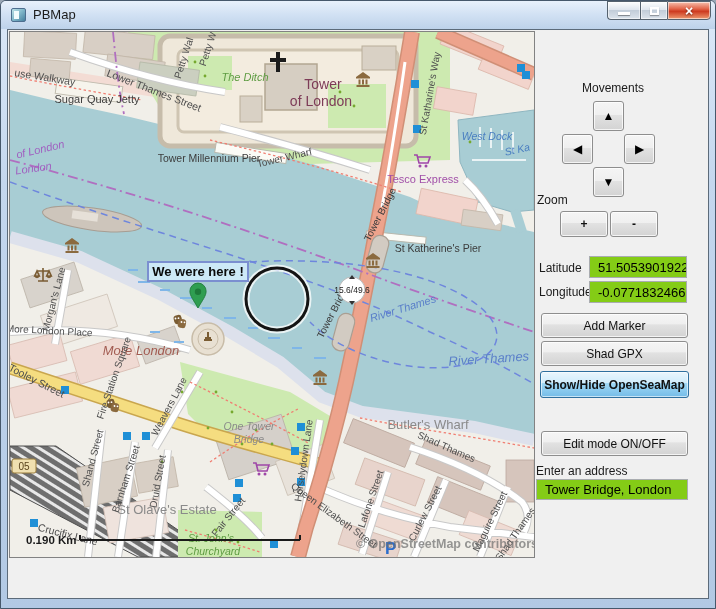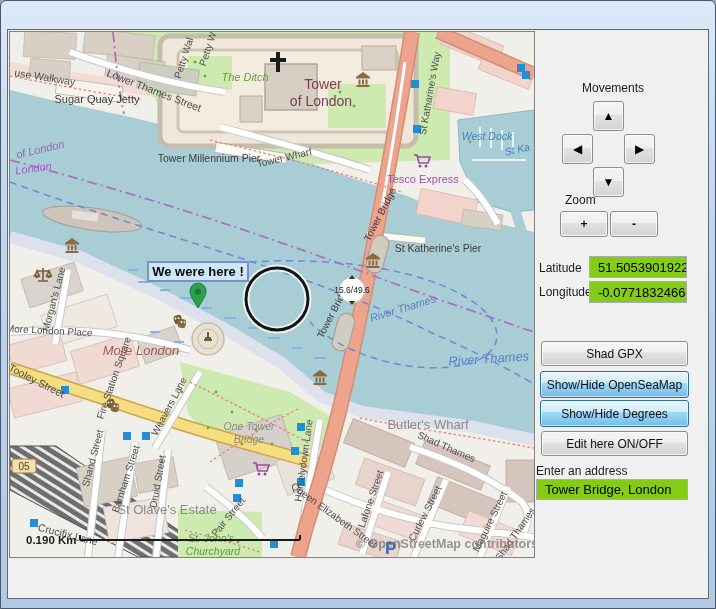--- a/index.html
+++ b/index.html
@@ -38,20 +38,35 @@
   .arrowglyph{font-size:12px;color:#000;}
   .w7text{position:absolute;border:1px solid #a9acb0;background:#84cc16;font-family:"Liberation Sans",sans-serif;
     font-size:13px;color:#000;padding:0 0 0 8px;}
   svg text{font-family:"Liberation Sans",sans-serif;}
 </style>
 </head>
 <body>
 
 <div class="window">
 
+  <div class="titlebar">
+    <div class="app-icon"></div>
+    <div class="title-text">PBMap</div>
+    <div class="caption-btns">
+      <div class="cap-btn cap-min">
+          <div class="glyph-min"></div>
+        </div>
+      <div class="cap-btn cap-max">
+          <div class="glyph-max"></div>
+        </div>
+      <div class="cap-btn cap-close">
+          <span class="glyph-close">×</span>
+        </div>
+    </div>
+  </div>
 
   <div class="client">
 
     <div class="map-view">
     <svg width="524" height="525" viewBox="0 0 524 525">
       <defs>
         <pattern id="rail" width="8" height="8" patternTransform="rotate(32)" patternUnits="userSpaceOnUse">
           <rect width="8" height="8" fill="#6e6e6e"></rect>
               <rect width="8" height="3" fill="#e8e8e8"></rect>
         </pattern>
@@ -332,31 +347,31 @@
     <div class="w7btn" style="left:554px;top:104px;width:31px;height:30px;">
         <span class="arrowglyph">◀</span>
       </div>
     <div class="w7btn" style="left:616px;top:104px;width:31px;height:30px;">
         <span class="arrowglyph">▶</span>
       </div>
     <div class="w7btn" style="left:585px;top:137px;width:31px;height:30px;">
         <span class="arrowglyph">▼</span>
       </div>
 
-    <div class="panel-label" style="left:557px;top:163px;">Zoom</div>
+    <div class="panel-label" style="left:529px;top:163px;">Zoom</div>
     <div class="w7btn" style="left:552px;top:181px;width:48px;height:26px;font-weight:bold;">+</div>
     <div class="w7btn" style="left:602px;top:181px;width:48px;height:26px;font-weight:bold;">-</div>
 
     <div class="panel-label" style="left:531px;top:231px;">Latitude</div>
     <input class="w7text" style="left: 581px; top: 226px; width: 98px; height: 22px;" value="51.5053901922">
     <div class="panel-label" style="left:531px;top:255px;">Longitude</div>
     <input class="w7text" style="left: 581px; top: 251px; width: 98px; height: 22px;" value="-0.0771832466">
 
+    <div class="w7btn" style="left:533px;top:283px;width:147px;height:25px;">Add Marker</div>
     <div class="w7btn" style="left:533px;top:311px;width:147px;height:25px;">Shad GPX</div>
-    <div class="w7btn blue" style="left:532px;top:341px;width:149px;height:27px;">Show/Hide OpenSeaMap</div>
-    <div class="w7btn blue" style="left:532px;top:370px;width:149px;height:27px;">Show/Hide Degrees</div>
-    <div class="w7btn" style="left:533px;top:401px;width:147px;height:25px;">Edit here ON/OFF</div>
+    <div class="w7btn blue" style="left:532px;top:341px;width:149px;height:27px;font-weight:bold;">Show/Hide OpenSeaMap</div>
+    <div class="w7btn" style="left:533px;top:401px;width:147px;height:25px;">Edit mode ON/OFF</div>
 
     <div class="panel-label" style="left:528px;top:434px;">Enter an address</div>
     <input class="w7text" style="left: 528px; top: 449px; width: 152px; height: 21px;" value="Tower Bridge, London">
 
   </div>
 </div>
 
 </body></html>

